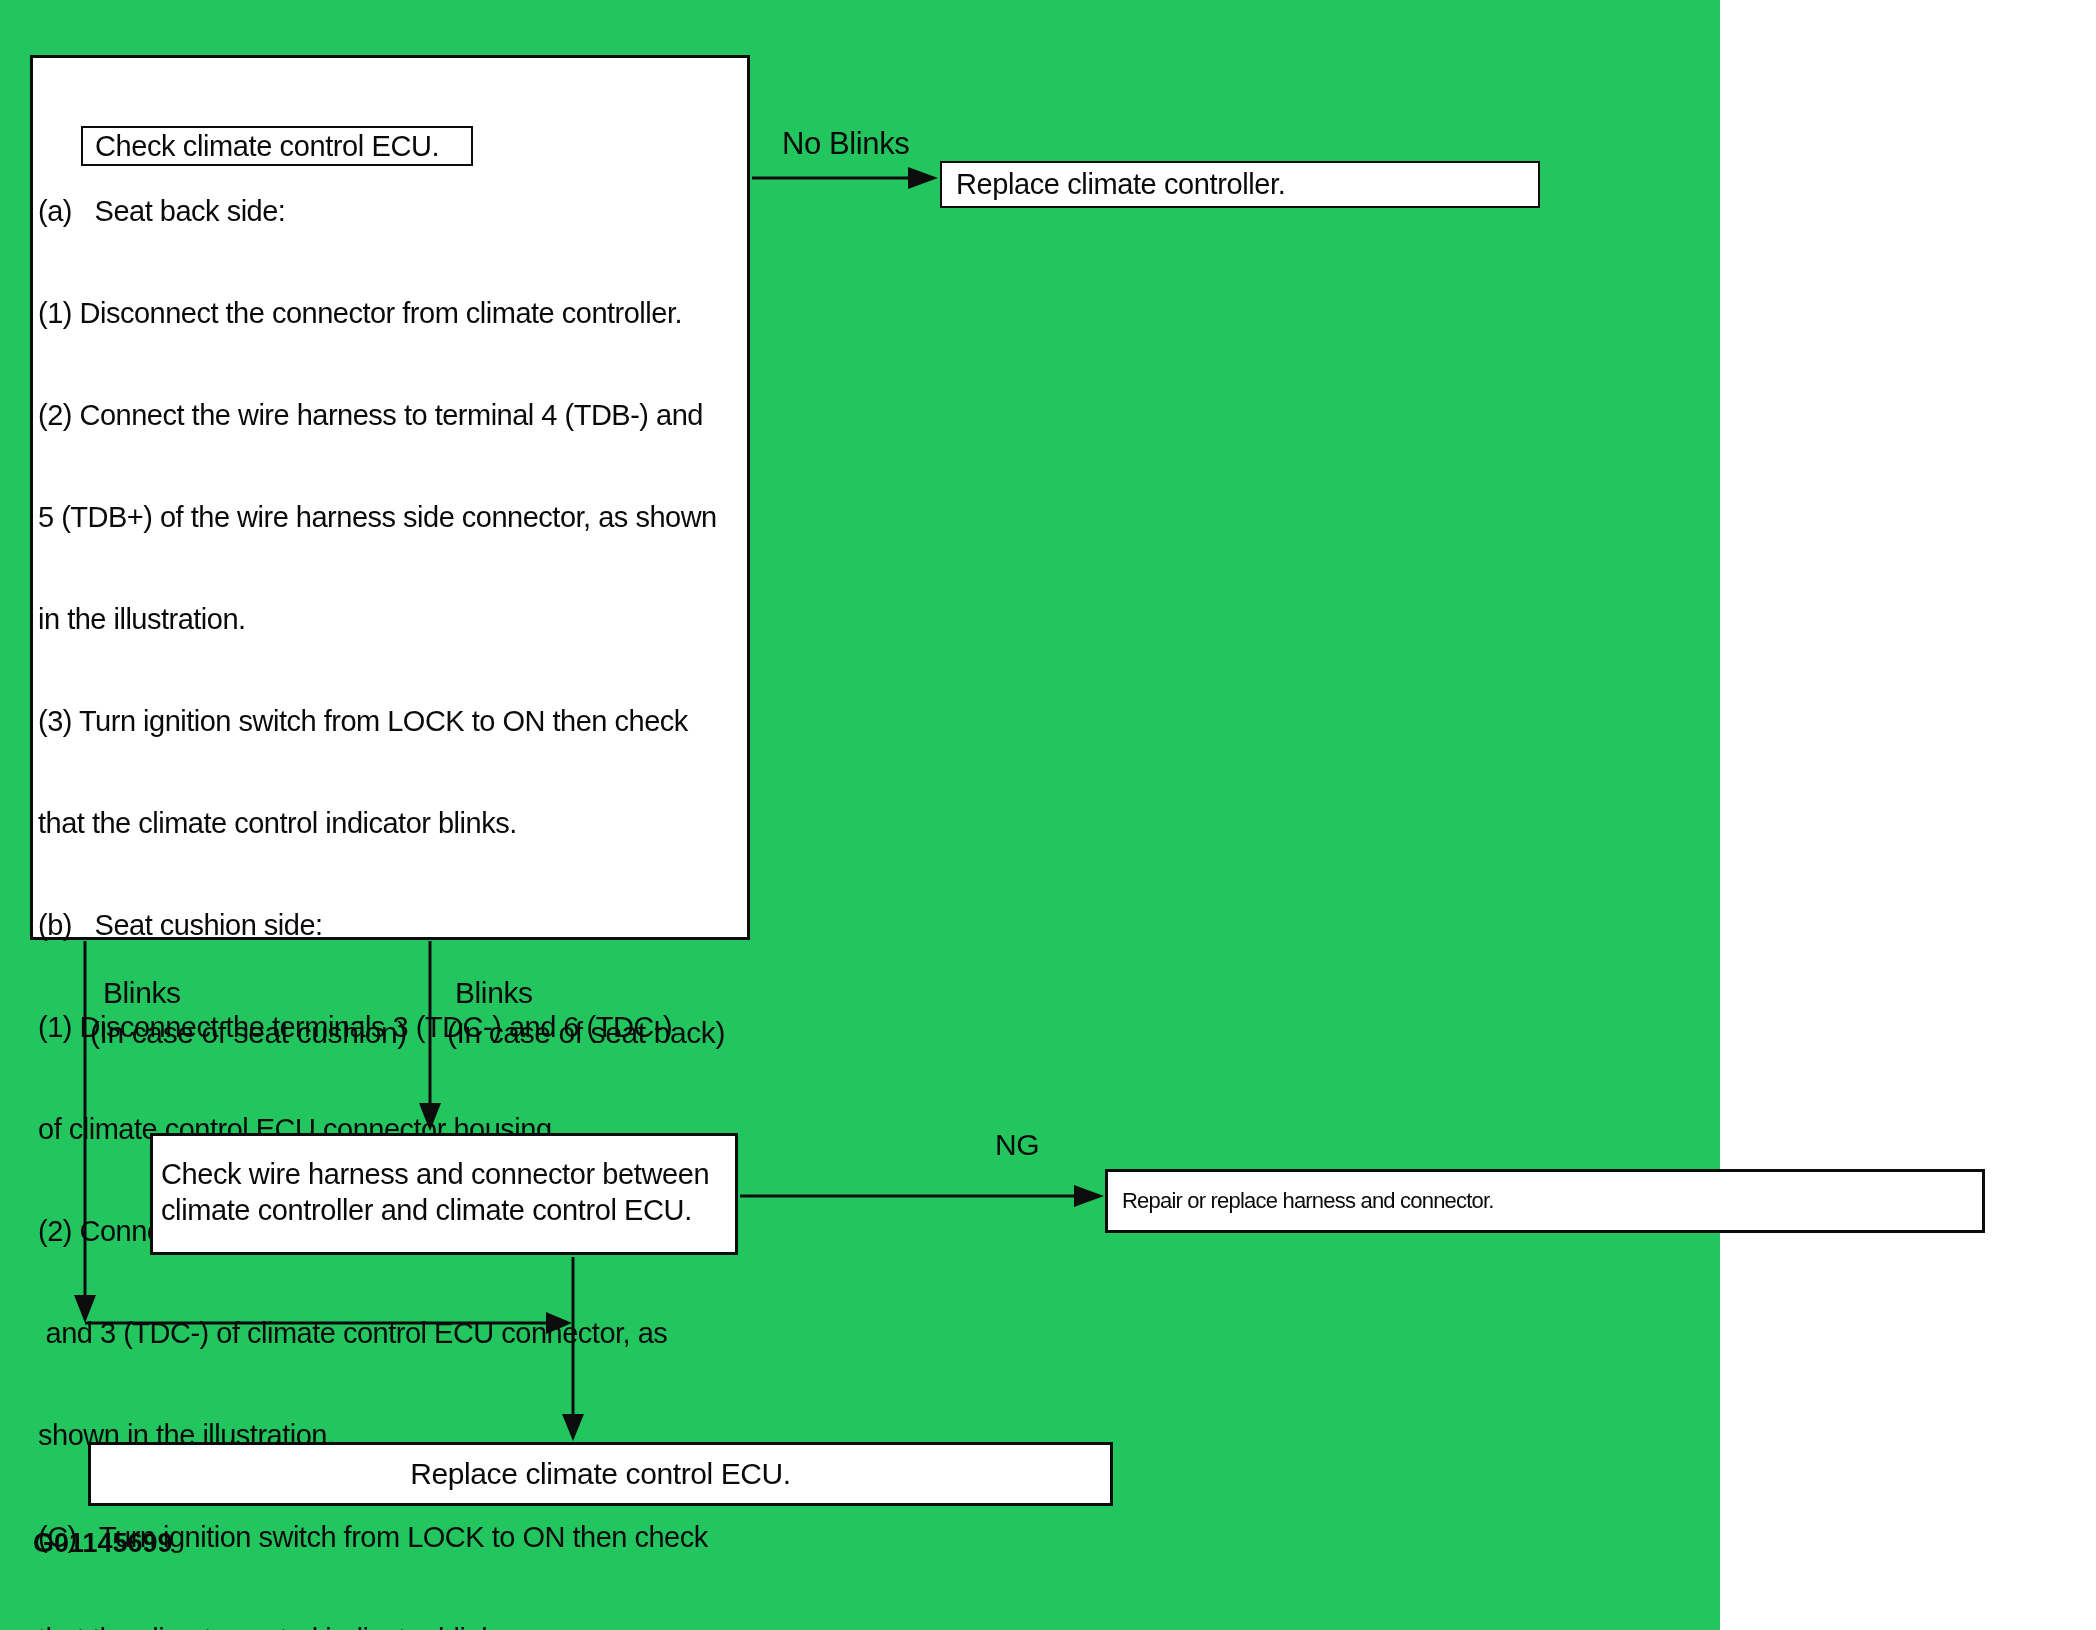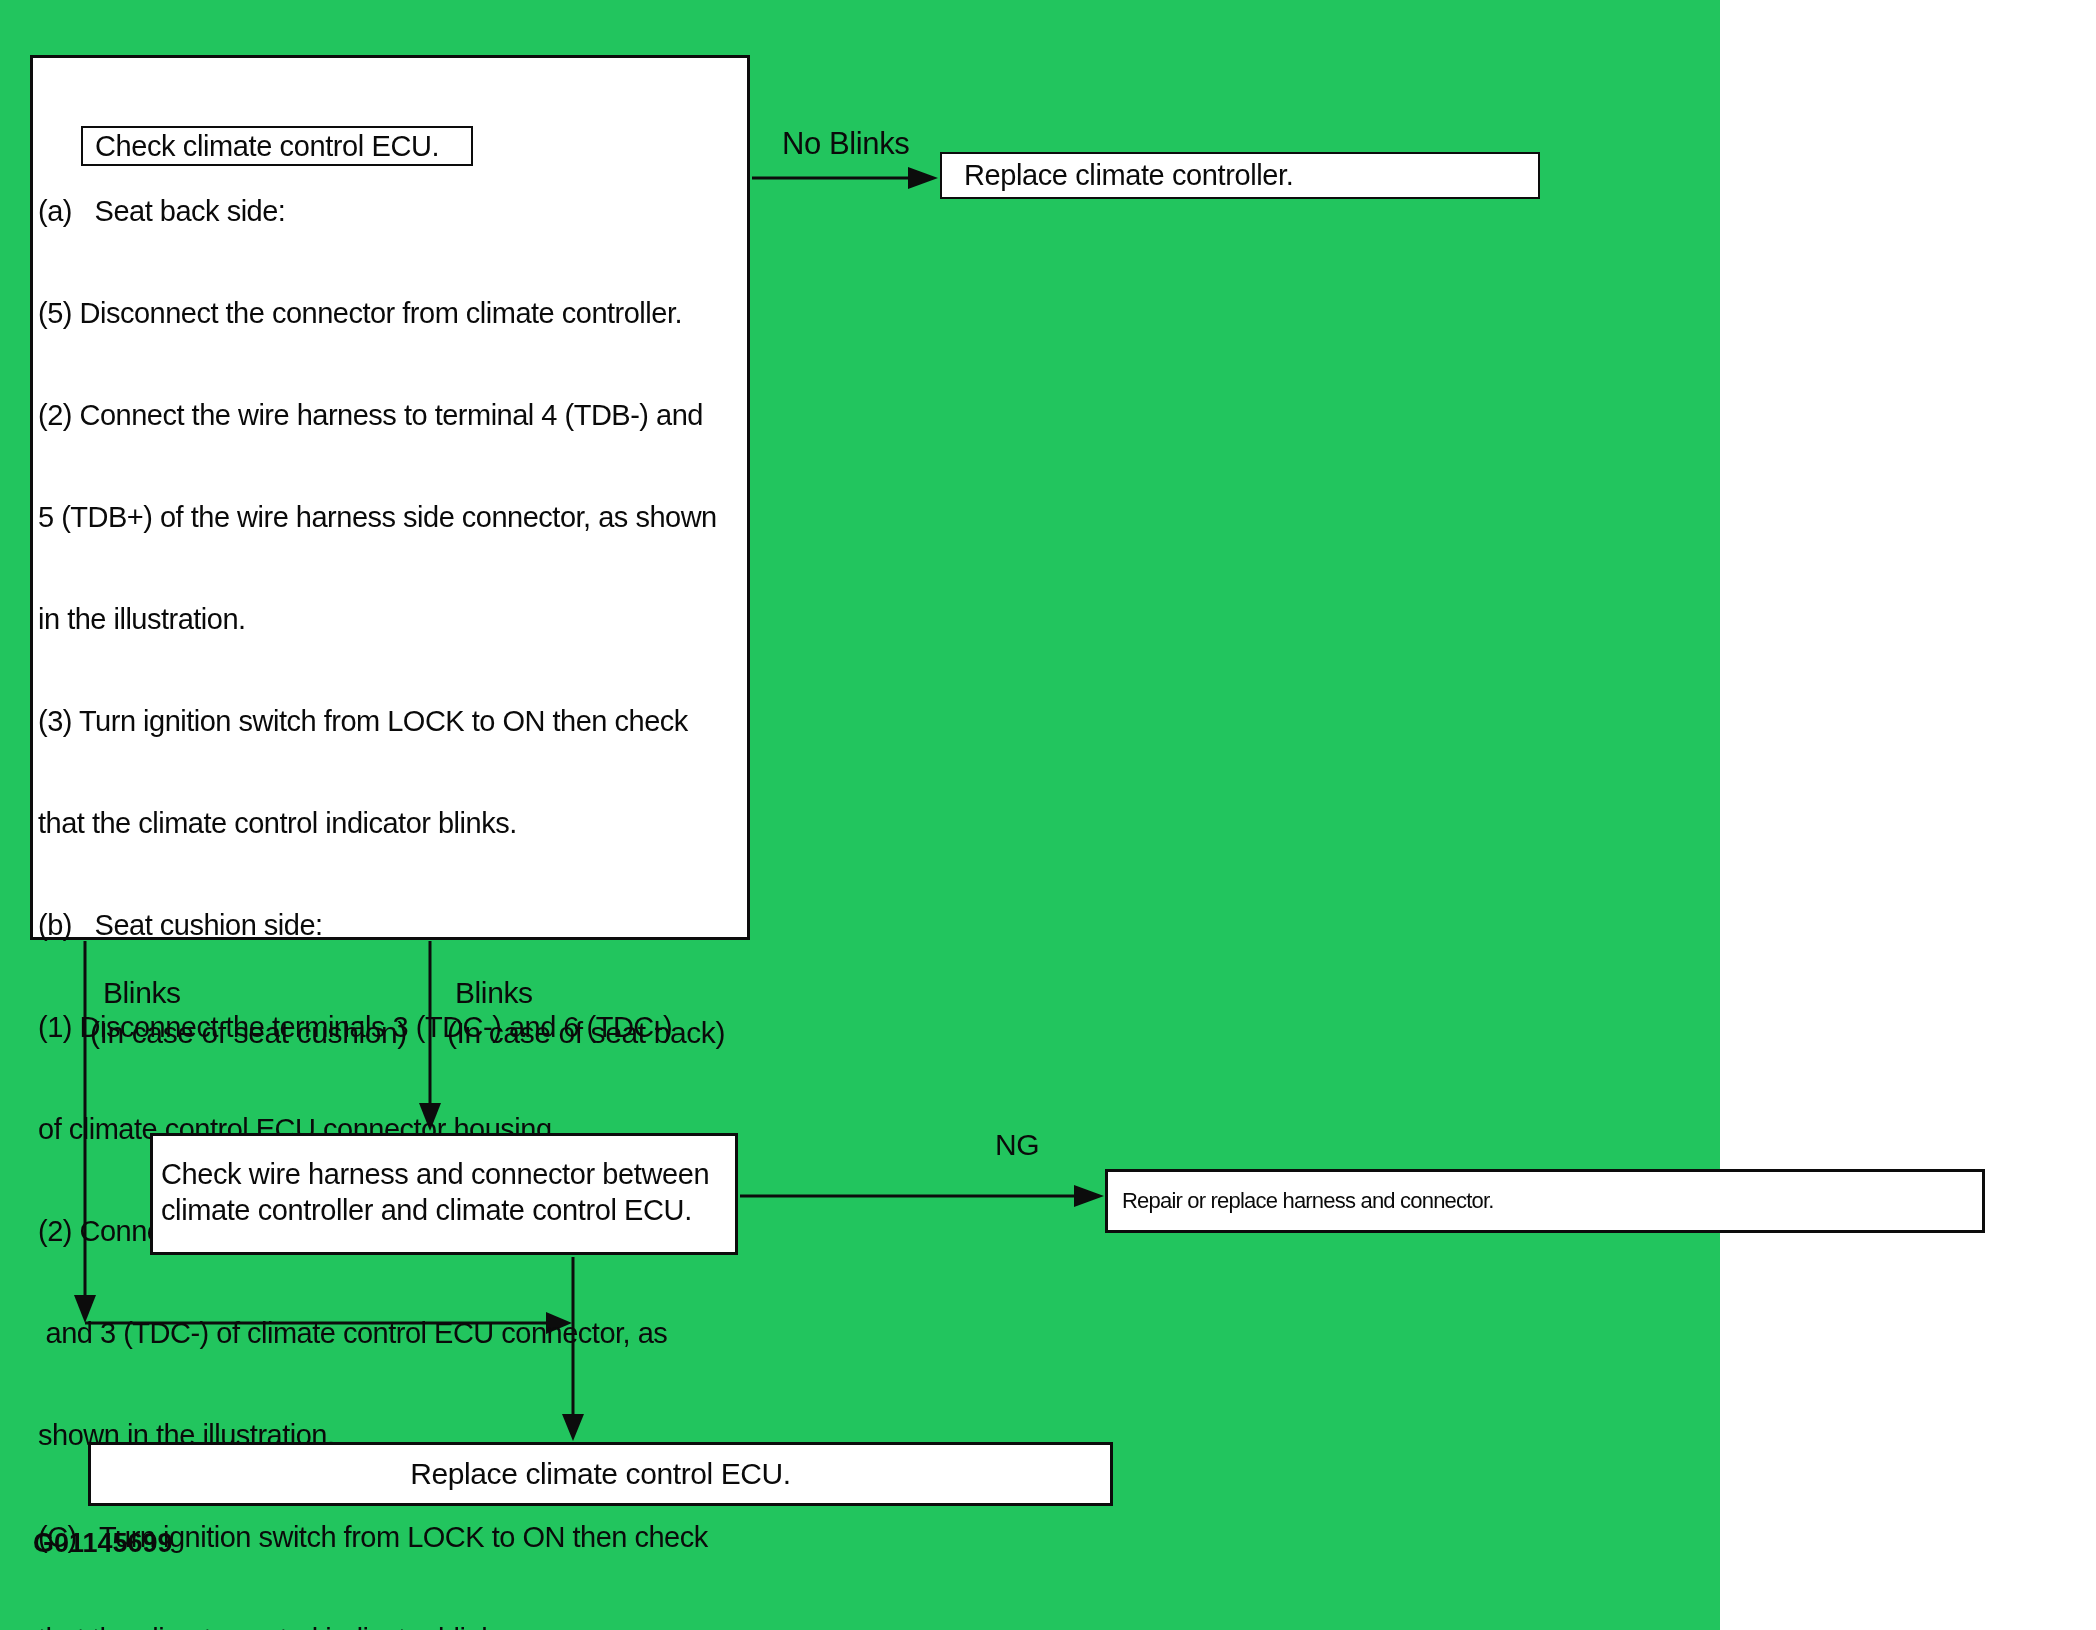--- a/index.html
+++ b/index.html
@@ -47,23 +47,23 @@
     line-height: 34px;
     letter-spacing: -0.5px;
     white-space: pre;
   }
   #title-box {
     left: 48px; top: 68px; width: 392px; height: 40px;
     font-size: 29px;
     padding-left: 12px;
   }
   #replace-controller-box {
-    left: 940px; top: 152px; width: 600px; height: 47px;
+    left: 940px; top: 161px; width: 600px; height: 47px;
     font-size: 29px;
-    padding-left: 22px;
+    padding-left: 14px;
   }
   #check-harness-box {
     left: 150px; top: 1133px; width: 588px; height: 122px;
     font-size: 29px;
     line-height: 36px;
     padding: 20px 0 0 8px;
   }
   #repair-box {
     left: 1105px; top: 1169px; width: 880px; height: 64px;
     font-size: 22px;
@@ -125,21 +125,21 @@
   </svg>
 
   <div class="box" style="left:30px; top:55px; width:720px; height:885px;">
     <div class="thinbox vcenter" id="title-box">
       <span>Check climate control ECU.</span>
     </div>
   </div>
 
   <div id="main-body">
     <div>(a)   Seat back side:</div>
-    <div>(5) Disconnect the connector from climate controller.</div>
+    <div>(1) Disconnect the connector from climate controller.</div>
     <div>(2) Connect the wire harness to terminal 4 (TDB-) and</div>
     <div>5 (TDB+) of the wire harness side connector, as shown</div>
     <div>in the illustration.</div>
     <div>(3) Turn ignition switch from LOCK to ON then check</div>
     <div>that the climate control indicator blinks.</div>
     <div>(b)   Seat cushion side:</div>
     <div>(1) Disconnect the terminals 3 (TDC-) and 6 (TDC-)</div>
     <div>of climate control ECU connector housing.</div>
     <div>(2) Connect the wire harness to terminals 3 (TDC+)</div>
     <div> and 3 (TDC-) of climate control ECU connector, as</div>

